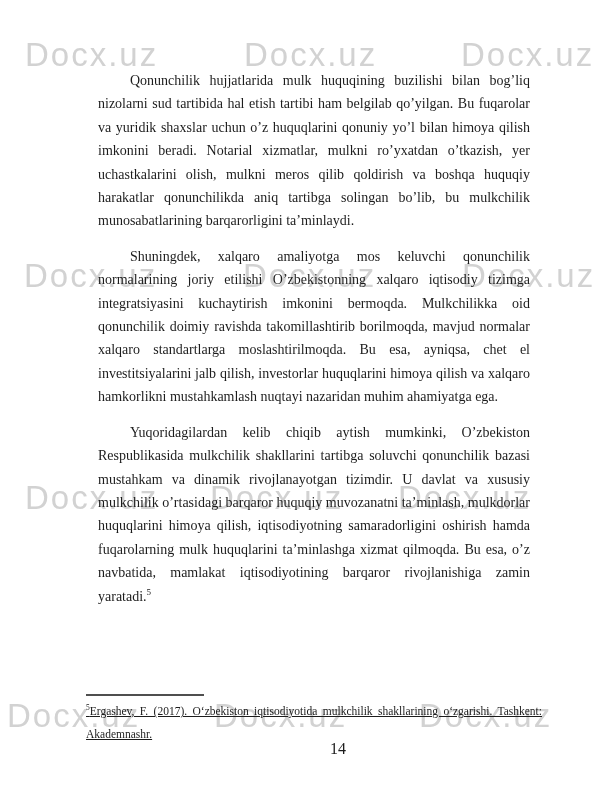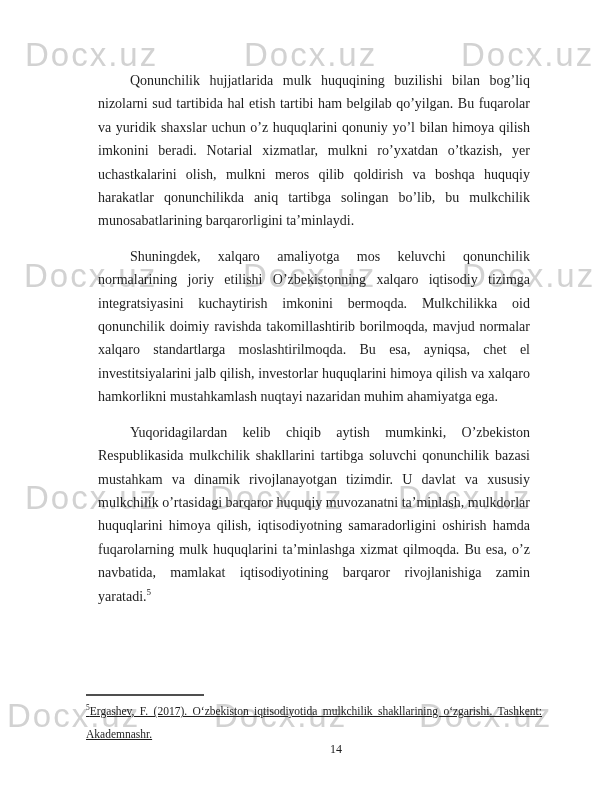--- a/index.html
+++ b/index.html
@@ -73,21 +73,21 @@
     .fn-text .fn-num {
       font-size: 7.5px;
       line-height: 0;
       vertical-align: super;
     }
     .page-number {
       position: absolute;
       top: 742px;
       left: 330px;
       z-index: 1;
-      font-size: 12px;
+      font-size: 16px;
       line-height: 14px;
     }
   </style>
 </head>
 <body>
 
 <div class="page">
 
   <div class="watermark-layer">
     <span class="wm" style="left:25px;  top:38px">Docx.uz</span>

